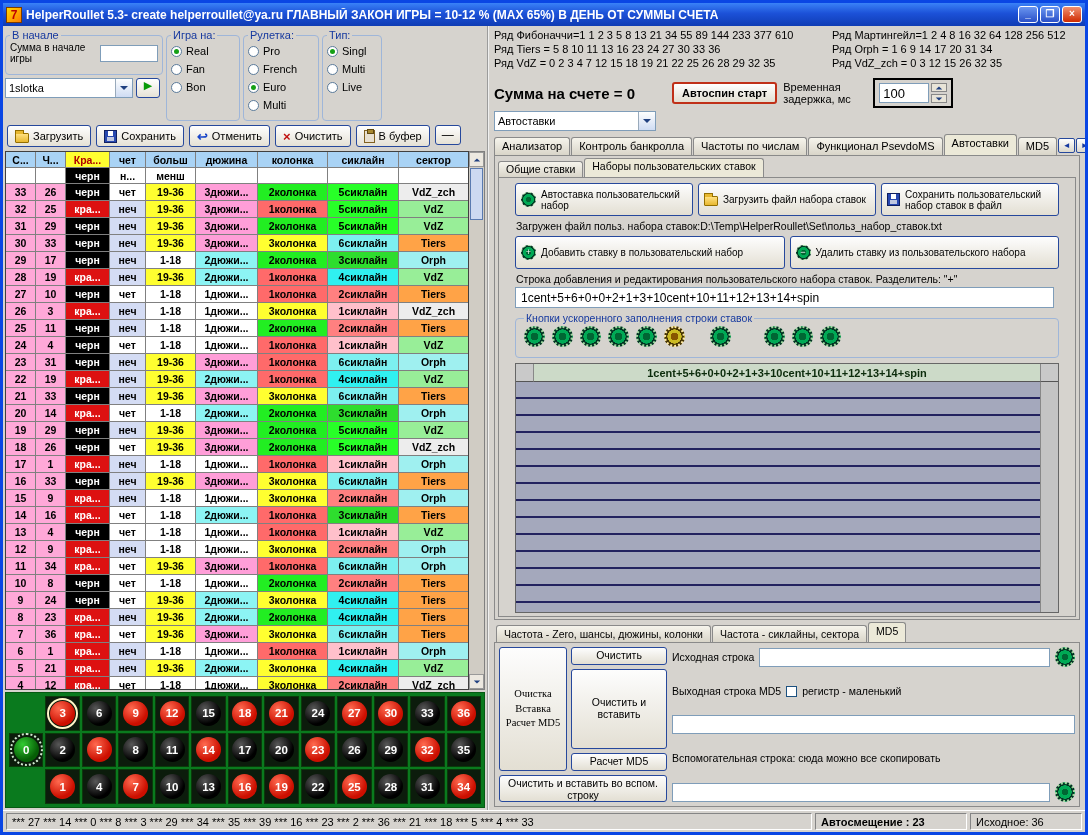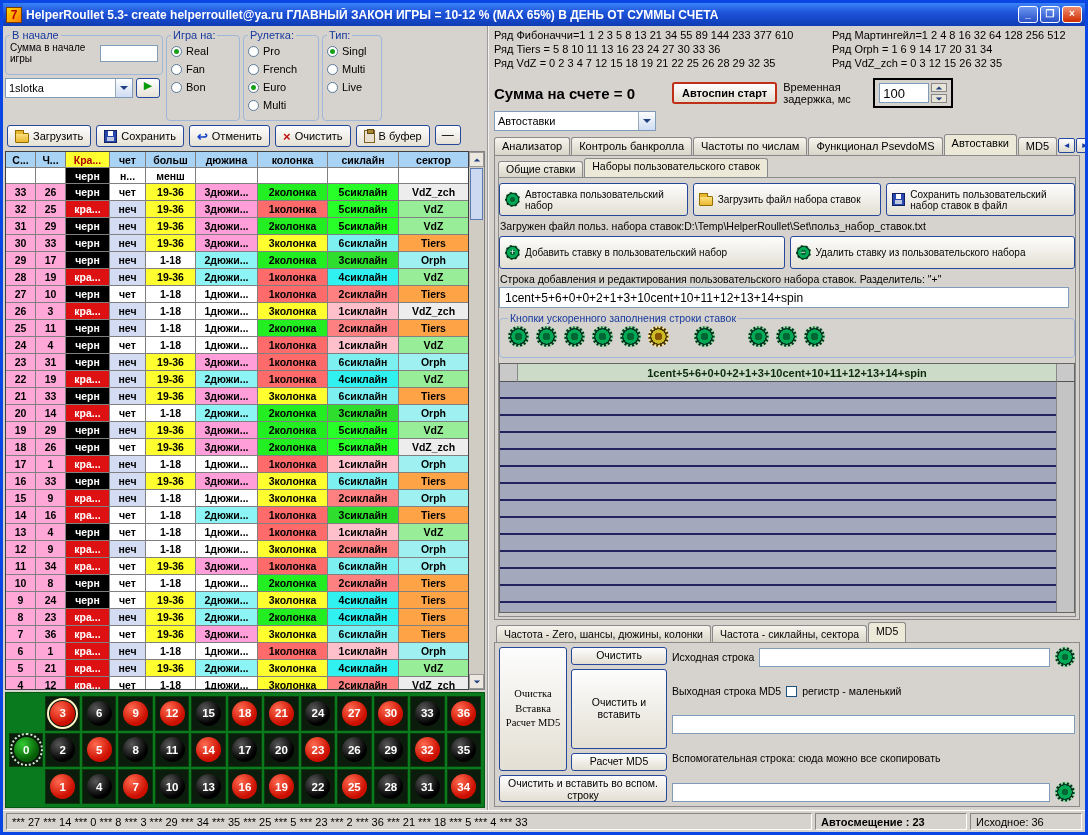--- a/index.html
+++ b/index.html
@@ -86,21 +86,21 @@
   .tabsrow { display:flex; align-items:flex-end; height:21px; flex:0 0 21px; padding:0 2px; }
   .tab { border:1px solid #8a8a8a; border-bottom:none; border-radius:3px 3px 0 0; background:linear-gradient(#f6f4ec,#d9d5c9); padding:2px 7px 0; font-size:11px; height:18px; margin-right:1px; white-space:nowrap; }
   .tab.active { background:#ece9d8; height:21px; position:relative; z-index:2; }
   .tabarrows { margin-left:auto; display:flex; gap:1px; padding-bottom:2px; }
   .tararrow { width:17px; height:15px; border:1px solid #26489c; border-radius:2px; background:linear-gradient(#fff,#dcd8cc); font-size:8px; line-height:13px; text-align:center; color:#16399f; }
 
   .tabpanel { flex:1; border:1px solid #8a8a8a; background:#d6d3ce; margin:0 2px; padding:2px 3px; display:flex; flex-direction:column; min-height:0; }
   .subtabsrow { display:flex; align-items:flex-end; height:19px; flex:0 0 19px; }
   .subtab { border:1px solid #8a8a8a; border-bottom:none; border-radius:3px 3px 0 0; background:linear-gradient(#f6f4ec,#d9d5c9); padding:1px 7px 0; font-size:10.5px; height:16px; margin-right:1px; white-space:nowrap; }
   .subtab.active { background:#ece9d8; height:19px; position:relative; z-index:2; }
-  .subpanel { flex:1; border:1px solid #8a8a8a; padding:3px 0; display:flex; flex-direction:column; min-height:0; }
+  .subpanel { flex:1; border:1px solid #8a8a8a; padding:3px 16px; display:flex; flex-direction:column; min-height:0; }
 
   .btnrow { display:flex; gap:5px; margin:2px 0; flex:0 0 33px; }
   .bigbtn { flex:1; border:1px solid #26489c; border-radius:3px; background:linear-gradient(#fdfdfd,#e3dfd3); display:flex; align-items:center; gap:5px; padding:0 5px; font-size:10px; line-height:1.1; text-align:left; }
   .filelabel, .editlabel { font-size:10.5px; padding:2px 1px; flex:0 0 16px; white-space:nowrap; overflow:hidden; }
   .editinput { height:21px; flex:0 0 21px; border:1px solid #7f9db9; font-size:12px; padding:1px 5px; width:99%; }
 
   fieldset.chipsgrp { border:1px solid #9fb6d9; border-radius:4px; margin:4px 0 3px; padding:2px 8px 5px; flex:0 0 46px; }
   fieldset.chipsgrp legend { color:#16399f; font-size:10.5px; padding:0 2px; }
   .chiprow { display:flex; align-items:center; gap:7px; }
   .chip { width:21px; height:21px; border-radius:50%; background:radial-gradient(circle at 50% 50%, #063 30%, #0a5 31%, #0a5 58%, #032 60%); border:2px dotted #9ed89e; display:flex; align-items:center; justify-content:center; color:#dff; font-size:8px; }
@@ -810,21 +810,21 @@
           <div class="tab">MD5</div>
           <div class="tabarrows">
             <div class="tararrow">◄</div>
             <div class="tararrow">►</div>
           </div>
         </div>
 
       <div class="tabpanel">
         <div class="subtabsrow" id="sub-tabs">
             <div class="subtab">Общие ставки</div>
-            <div class="subtab active">Наборы пользовательского ставок</div>
+            <div class="subtab active">Наборы пользовательских ставок</div>
           </div>
         <div class="subpanel">
           <div class="btnrow" id="btnrow1">
               <button class="bigbtn">
                 <span class="ic ic-chip"></span>
                 <span>Автоставка пользовательский набор</span>
               </button>
               <button class="bigbtn">
                 <span class="ic ic-folder"></span>
                 <span>Загрузить файл набора ставок</span>
@@ -932,17 +932,17 @@
           <div class="mrow">
             <input class="minput" value="" style="">
             <div class="chipbtn"></div>
           </div>
         </div>
       </div>
     </div>
   </div>
 
   <div class="statusbar">
-    <div class="sfield sf1">*** 27 *** 14 *** 0 *** 8 *** 3 *** 29 *** 34 *** 35 *** 25 *** 5 *** 23 *** 2 *** 36 *** 21 *** 18 *** 5 *** 4 *** 33</div>
+    <div class="sfield sf1">*** 27 *** 14 *** 0 *** 8 *** 3 *** 29 *** 34 *** 35 *** 39 *** 16 *** 23 *** 2 *** 36 *** 21 *** 18 *** 5 *** 4 *** 33</div>
     <div class="sfield sf2">Автосмещение : 23</div>
     <div class="sfield sf3">Исходное: 36</div>
   </div>
 </div>
 
 </body></html>

